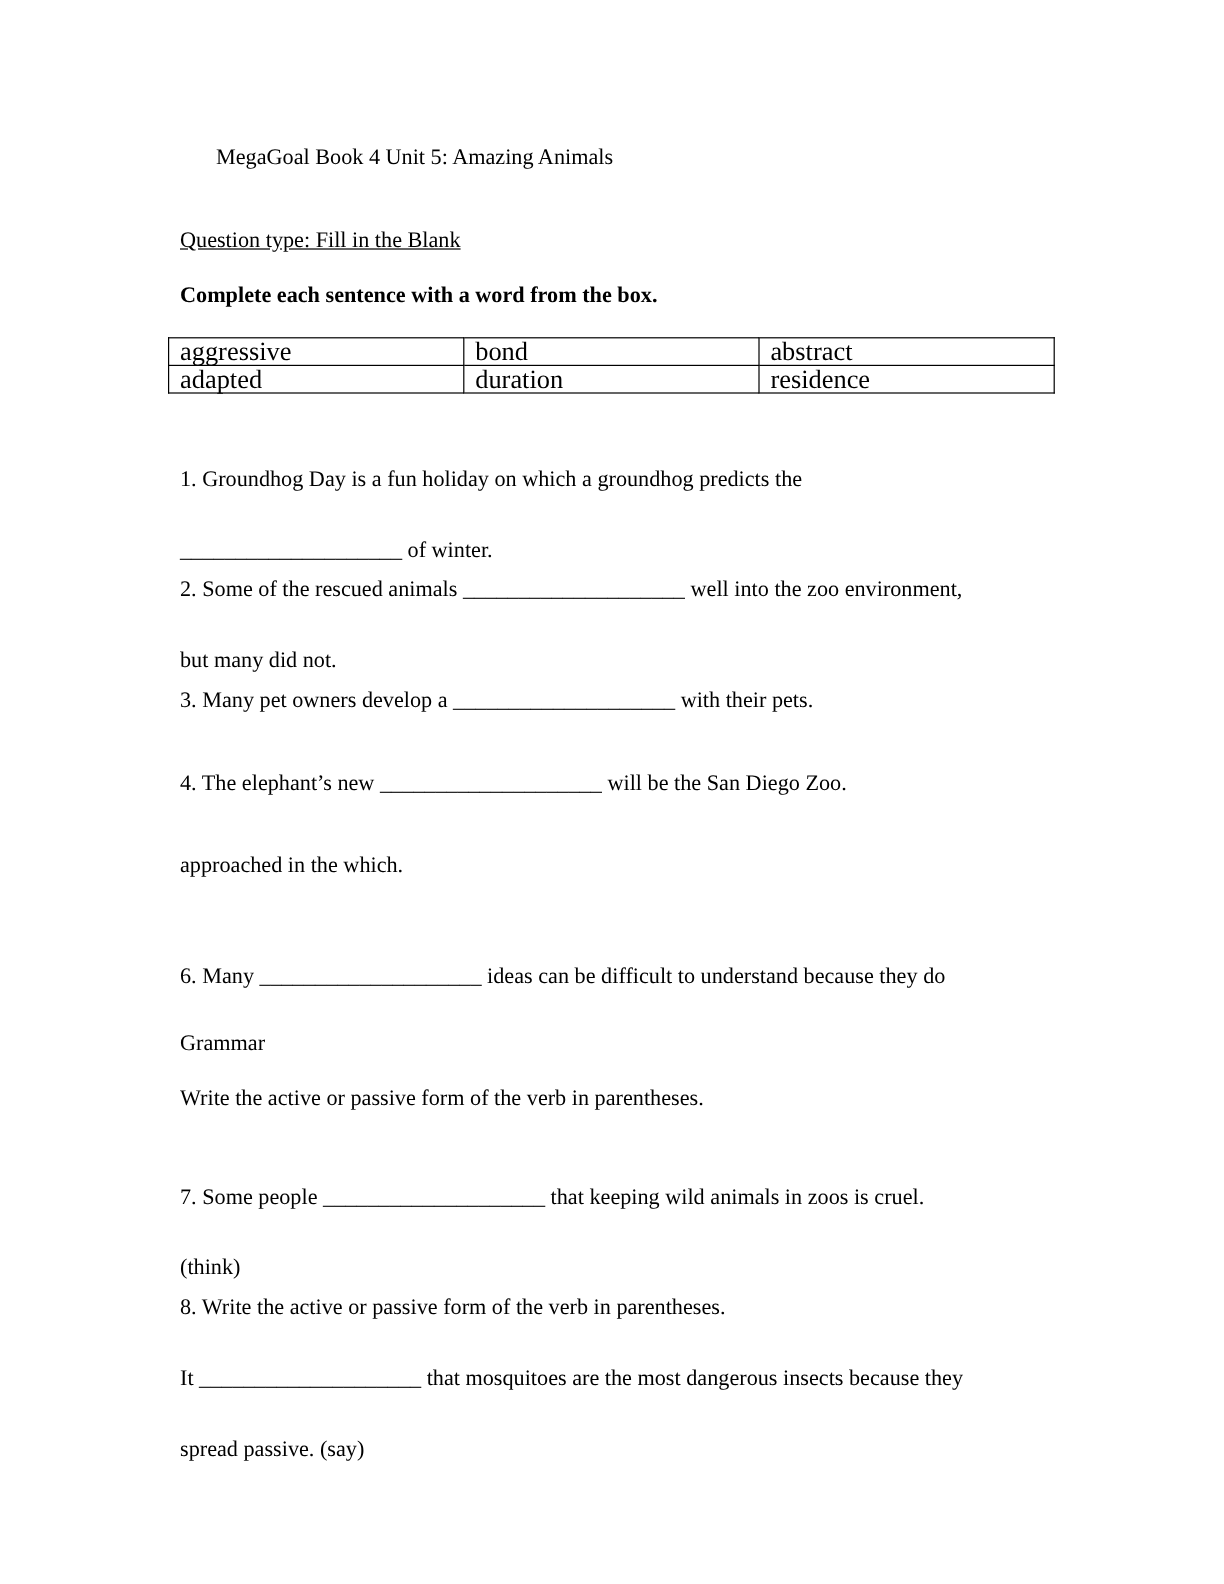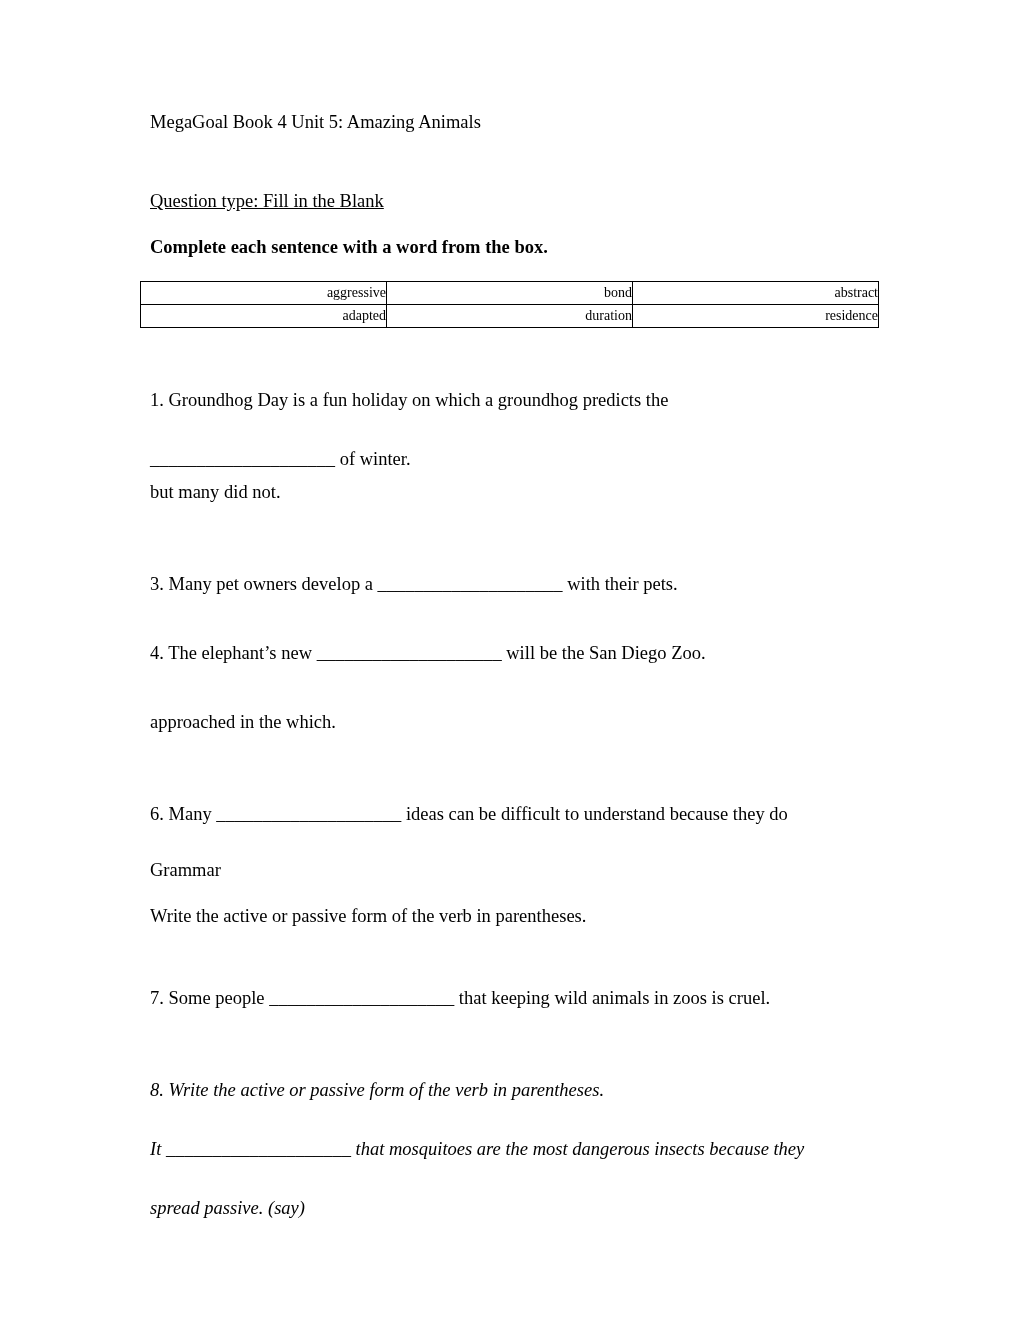--- a/index.html
+++ b/index.html
@@ -15,42 +15,41 @@
       font-family: "Liberation Serif", "DejaVu Serif", serif;
       color: #000000;
       font-size: 18.5px;
       line-height: 23px;
     }
     .abs {
       position: absolute;
       left: 150px;
       white-space: nowrap;
     }
-    .title { top: 111px; }
+    .title { top: 121px; margin-left: 30px; }
     .qtype { top: 190px; text-decoration: underline; }
     .instr { top: 236px; font-weight: bold; }
     .grammar-head { top: 859px; font-weight: normal; }
     .grammar-instr { top: 905px; font-weight: normal; }
 
     .wordbox {
       position: absolute;
       left: 140px;
       top: 281px;
       width: 739px;
       border-collapse: collapse;
       table-layout: fixed;
     }
     .wordbox td {
       border: 1px solid #000;
       padding: 0 0 0 9px;
       height: 22px;
       line-height: 22px;
-      font-size: 14px;
+      font-size: 22px;
       vertical-align: middle;
-      text-align: right;
     }
     .wordbox td:nth-child(1) { width: 236px; }
     .wordbox td:nth-child(2) { width: 236px; }
 
     .q { position: absolute; left: 150px; white-space: nowrap; }
     .q .line { display: block; height: 23px; margin-top: 36px; }
   </style>
 </head>
 <body>
 
@@ -76,20 +75,21 @@
     </tr>
   </tbody>
     </table>
 
   <div class="q" style="top:353px;">
     <span class="line">1. Groundhog Day is a fun holiday on which a groundhog predicts the</span>
     <span class="line">____________________ of winter.</span>
   </div>
 
   <div class="q" style="top:445px;">
+    <span class="line">2. Some of the rescued animals ____________________ well into the zoo environment,</span>
     <span class="line">but many did not.</span>
   </div>
 
   <div class="q" style="top:537px;">
     <span class="line">3. Many pet owners develop a ____________________ with their pets.</span>
   </div>
 
   <div class="q" style="top:606px;">
     <span class="line">4. The elephant’s new ____________________ will be the San Diego Zoo.</span>
   </div>
@@ -101,21 +101,22 @@
   <div class="q" style="top:767px;">
     <span class="line">6. Many ____________________ ideas can be difficult to understand because they do</span>
   </div>
 
   <div class="abs grammar-head">Grammar</div>
 
   <div class="abs grammar-instr">Write the active or passive form of the verb in parentheses.</div>
 
   <div class="q" style="top:951px;">
     <span class="line">7. Some people ____________________ that keeping wild animals in zoos is cruel.</span>
+    <span class="line">(think)</span>
   </div>
 
-  <div class="q" style="top:1043px;font-style:italic;">
+  <div class="q" style="top:1043px;">
     <span class="line">8. Write the active or passive form of the verb in parentheses.</span>
     <span class="line">It ____________________ that mosquitoes are the most dangerous insects because they</span>
     <span class="line">spread passive. (say)</span>
   </div>
 
 </div>
 
 </body></html>

